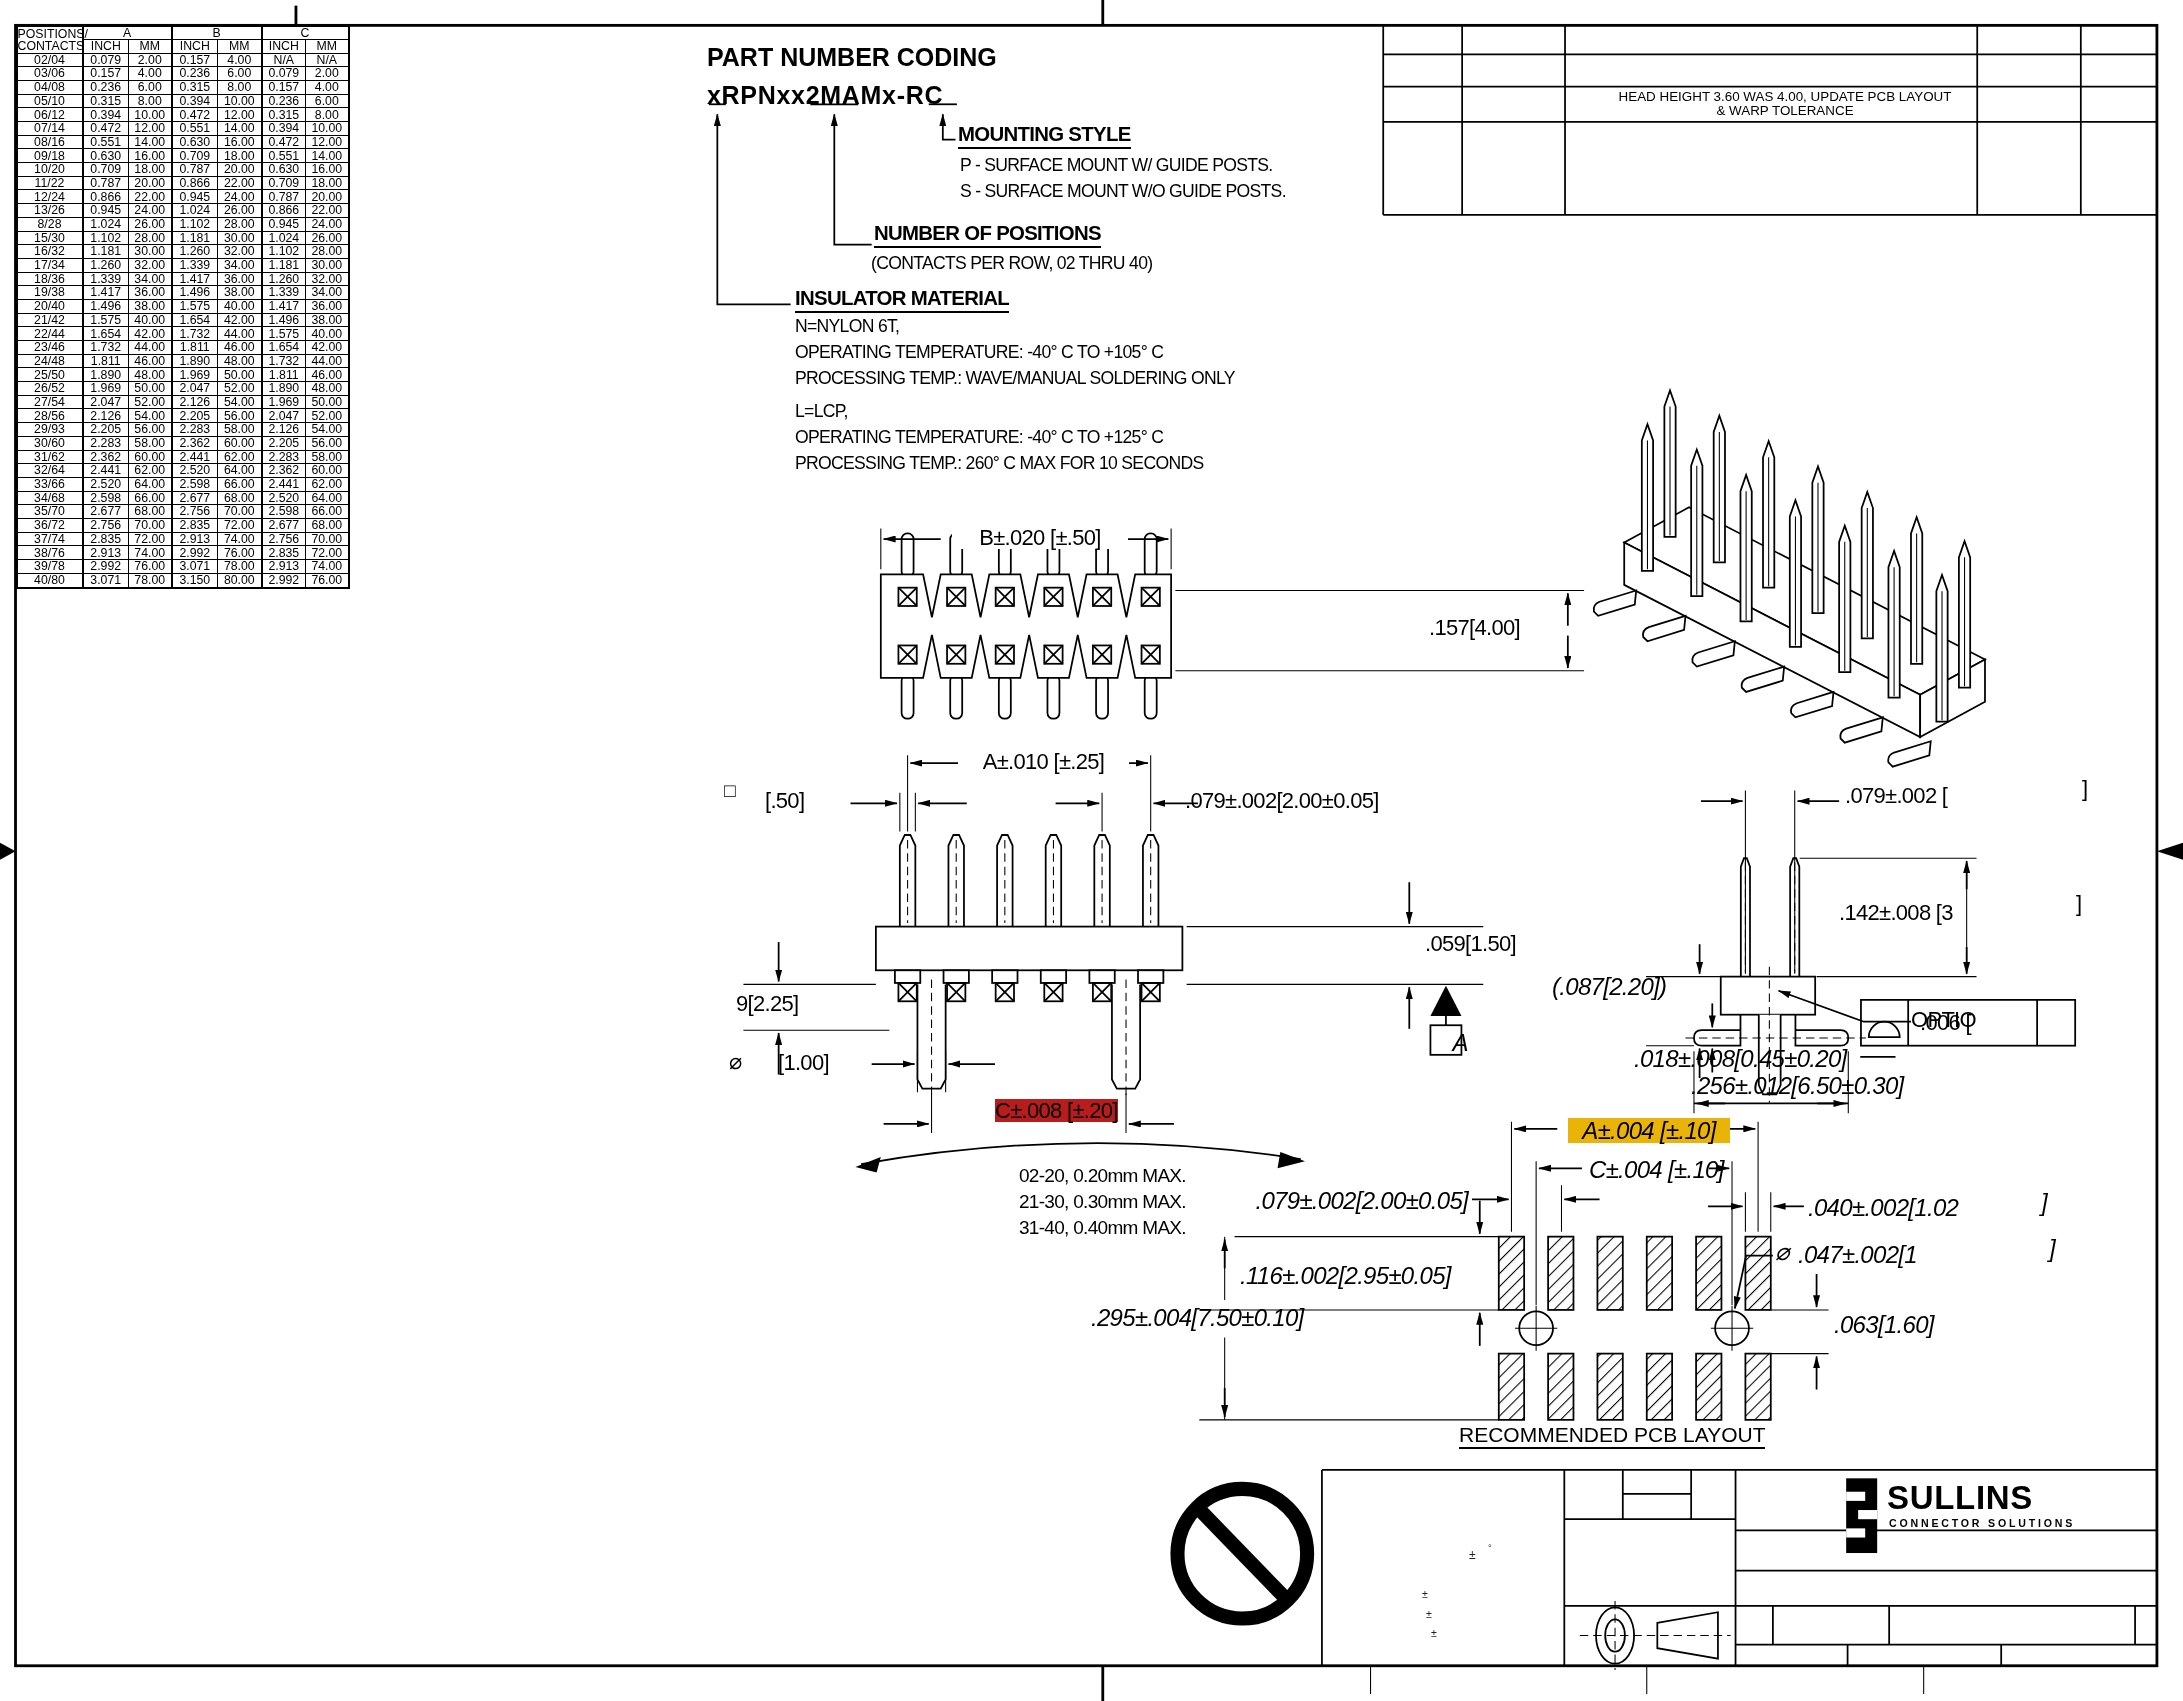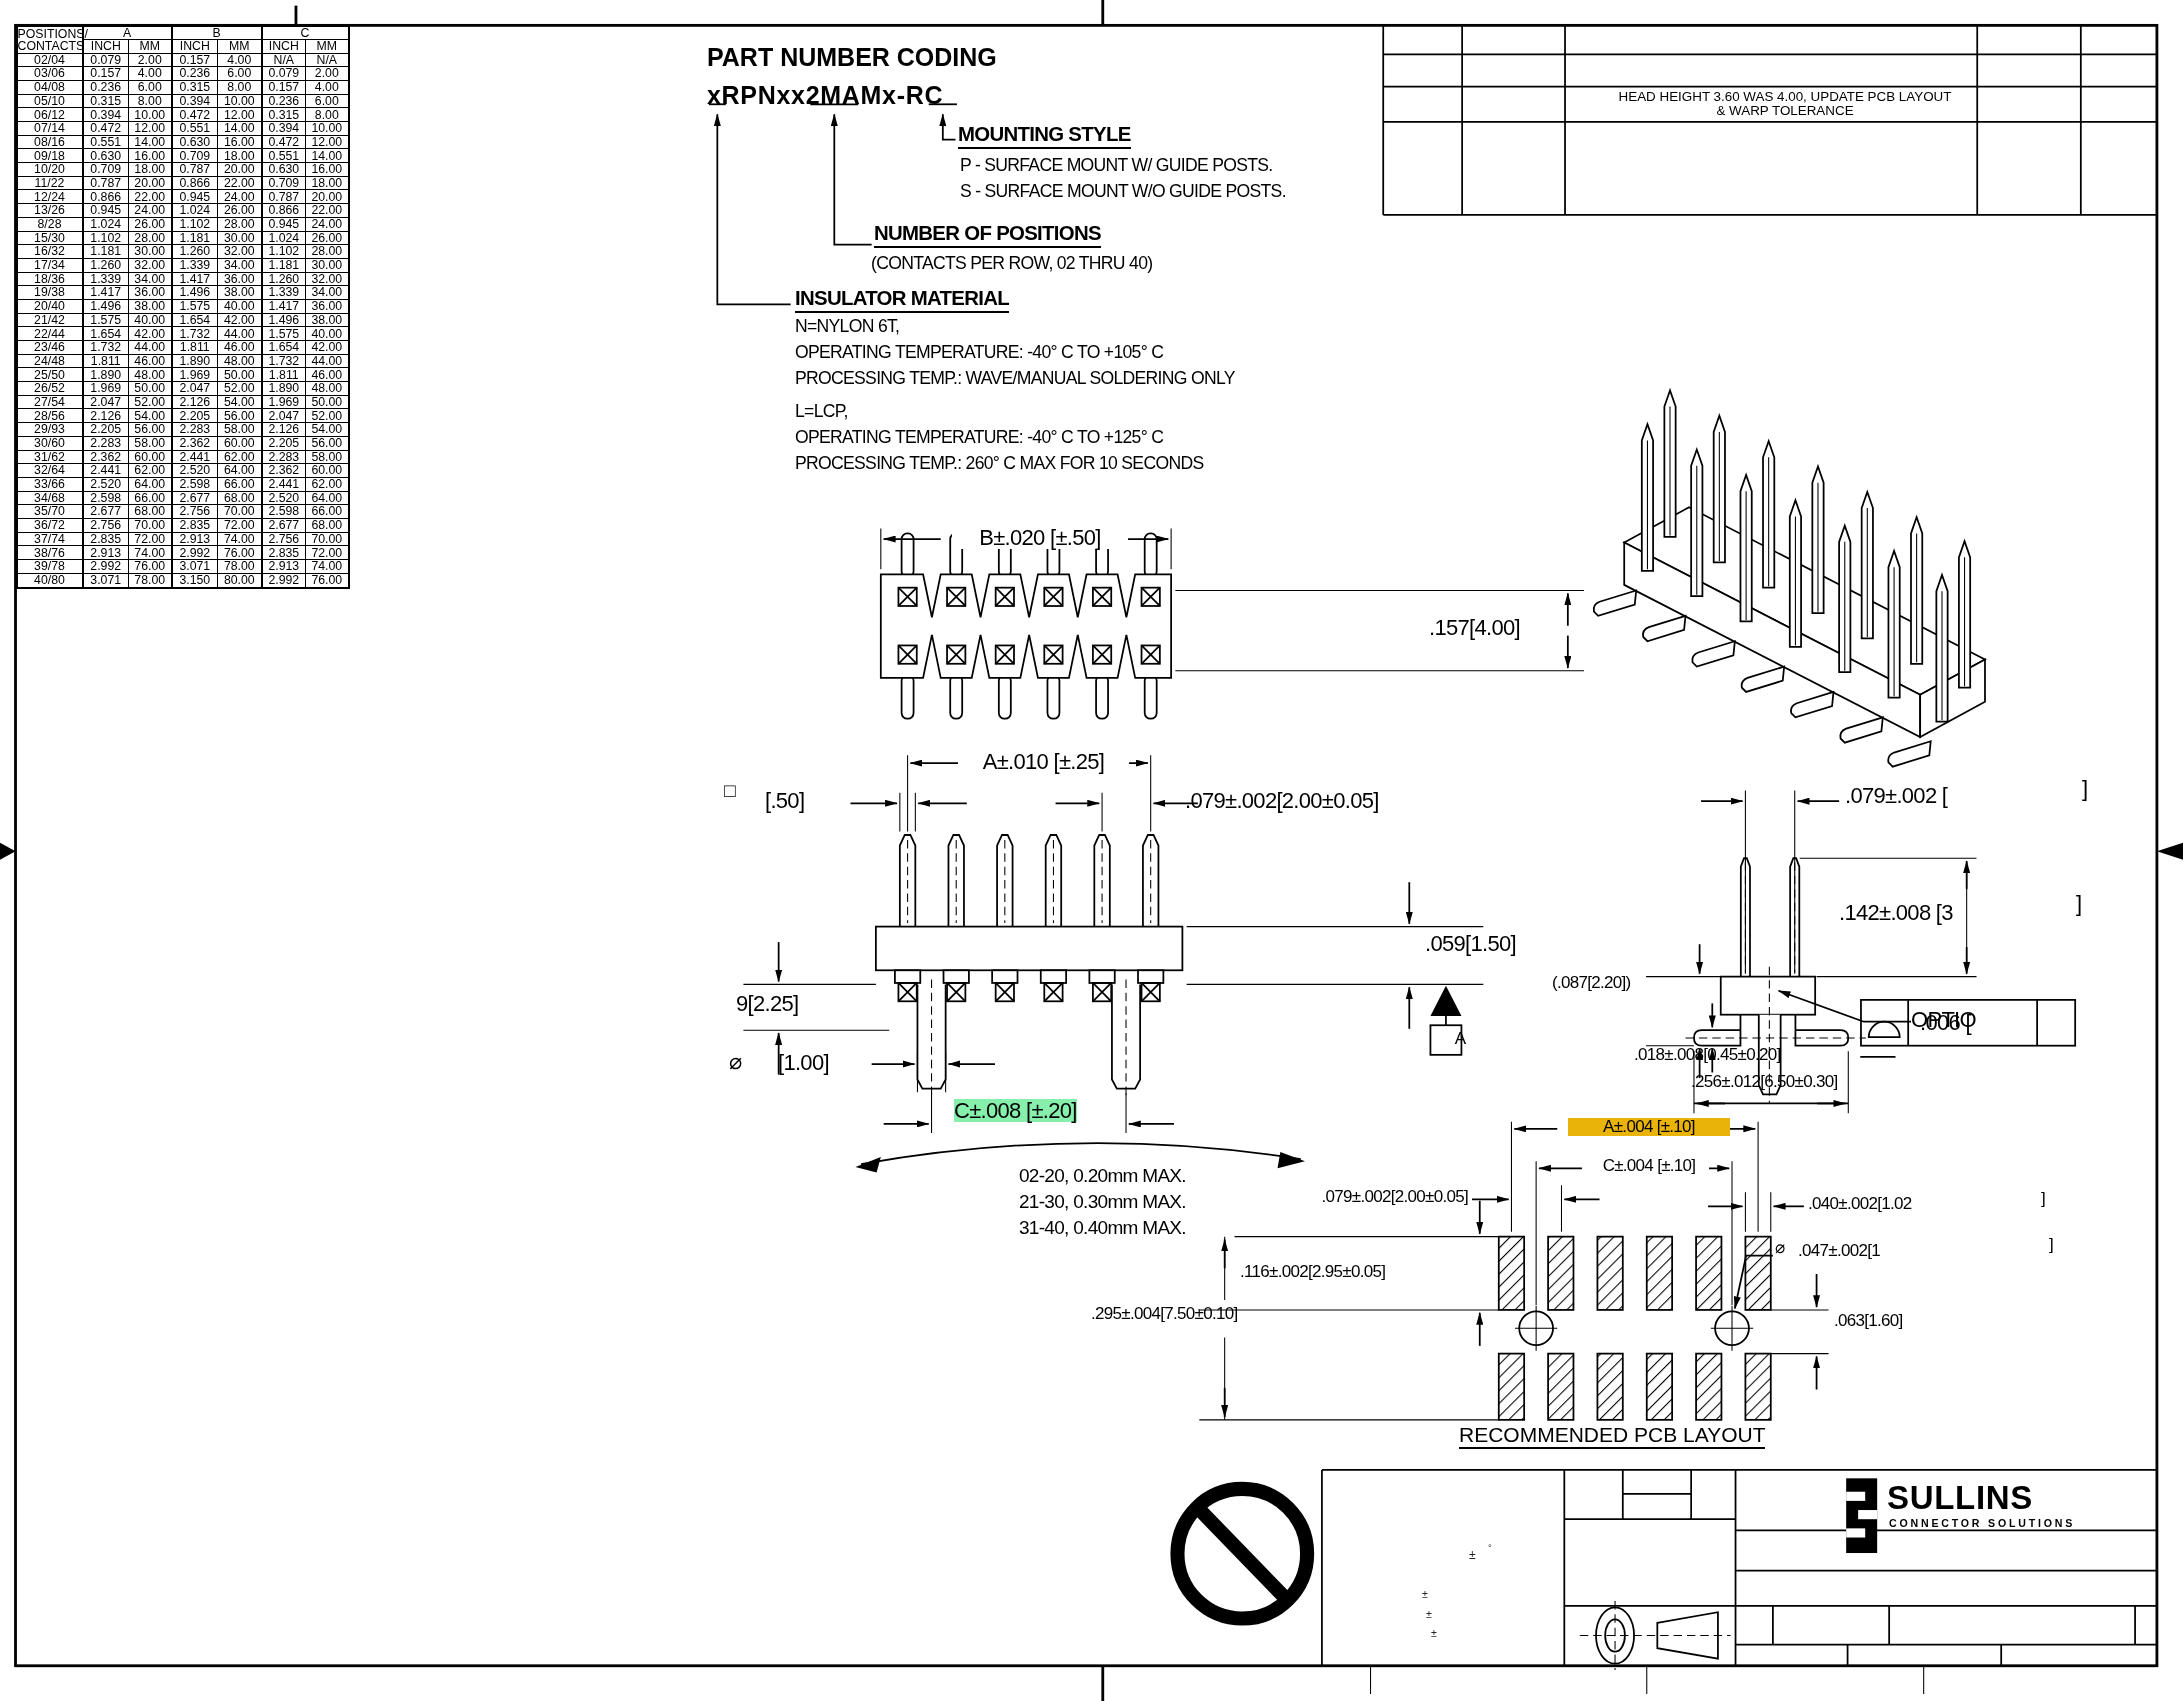--- a/index.html
+++ b/index.html
@@ -9,21 +9,21 @@
   svg .w{fill:#fff;}
   svg .hat{fill:url(#hatch);}
   svg .thin{stroke-width:1.5;}
   svg .dash{stroke-dasharray:12 7;stroke-width:1.5;}
   svg .fr{stroke-width:4;}
   svg .thick{stroke-width:20;}
   .lbl{position:absolute;white-space:nowrap;line-height:1.05;}
   .t19{font-size:13.4px;}
   .t25{font-size:17.6px;}
   .t27{font-size:19px;}
-  .t28{font-size:17px;}
+  .t28{font-size:24px;font-style:italic;}
   .t31{font-size:22px;}
   .t36b{font-size:25px;font-weight:bold;margin-top:12px;}
   .t29b{font-size:20.4px;font-weight:bold;}
   .nar{letter-spacing:-0.7px;}
   .ctr{text-align:center;margin-left:14px;}
   .rgt{text-align:right;}
   .und{border-bottom:2.1px solid #000;padding-bottom:1.4px;display:inline-block;}
   .dimtable{position:absolute;left:15.5px;top:25px;width:332px;height:564px;border-collapse:collapse;table-layout:fixed;font-size:12.3px;text-align:center;}
   .dimtable th,.dimtable td{border:1.4px solid #000;padding:0;font-weight:normal;line-height:1;}
   .dimtable{border:2.1px solid #000;}
@@ -861,21 +861,21 @@
   <div class="lbl t31 nar" style="left:1429px;top:616px">.157[4.00]</div>
 
   <div class="lbl t31 nar ctr" style="left:944px;top:750px;width:171px;background:#fff">A±.010 [±.25]</div>
   <div class="lbl t27" style="left:724px;top:781px">□</div>
   <div class="lbl t31 nar" style="left:765px;top:789px">[.50]</div>
   <div class="lbl t31 nar" style="left:1185px;top:789px">.079±.002[2.00±0.05]</div>
   <div class="lbl t31 nar" style="left:1425px;top:932px">.059[1.50]</div>
   <div class="lbl t31 nar" style="left:736px;top:992px">9[2.25]</div>
   <div class="lbl t31" style="left:729px;top:1050px">⌀</div>
   <div class="lbl t31 nar" style="left:778px;top:1051px">[1.00]</div>
-  <div class="lbl t31 nar" style="left:954px;top:1099px;background:#86efac">C±.008 [±.20]</div>
+  <div class="lbl t31 nar" style="left:995px;top:1099px;background:#b91c1c">C±.008 [±.20]</div>
   <div class="lbl t28 ctr" style="left:1431px;top:1030px;width:31px">A</div>
   <div class="lbl t27 nar" style="left:1019px;top:1166px">02-20, 0.20mm MAX.</div>
   <div class="lbl t27 nar" style="left:1019px;top:1192px">21-30, 0.30mm MAX.</div>
   <div class="lbl t27 nar" style="left:1019px;top:1218px">31-40, 0.40mm MAX.</div>
 
   <div class="lbl t31 nar" style="left:1845px;top:784px">.079±.002 [</div>
   <div class="lbl t31 nar" style="left:2082px;top:777px">]</div>
   <div class="lbl t31 nar" style="left:1839px;top:901px">.142±.008 [3</div>
   <div class="lbl t31 nar" style="left:2076px;top:892px">]</div>
   <div class="lbl t28 nar" style="left:1552px;top:974px">(.087[2.20])</div>

